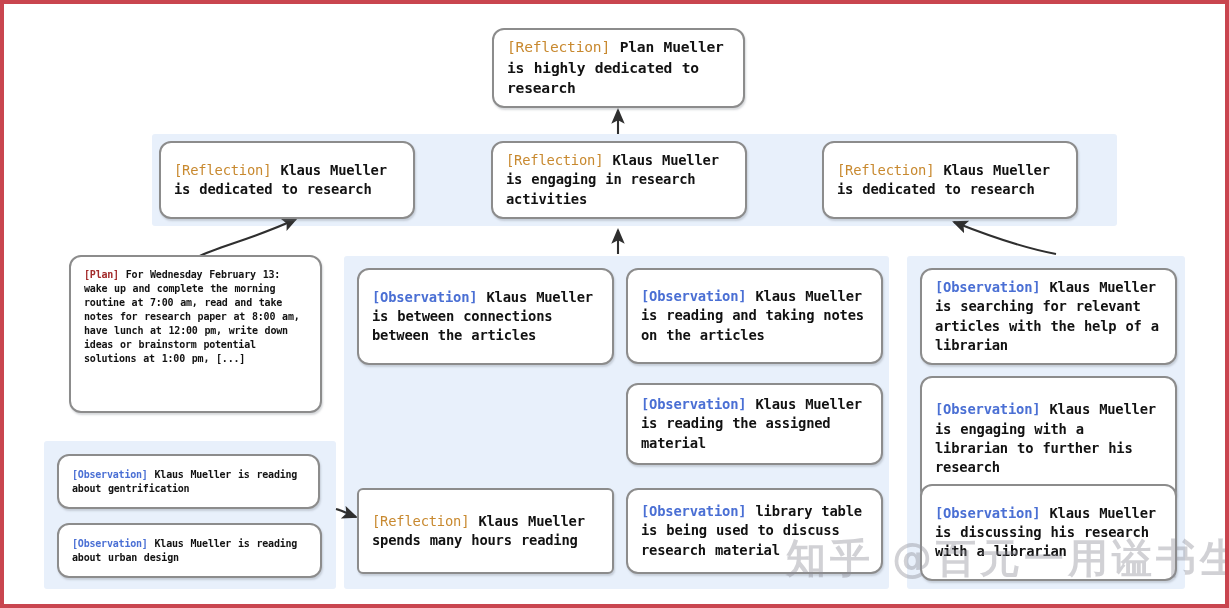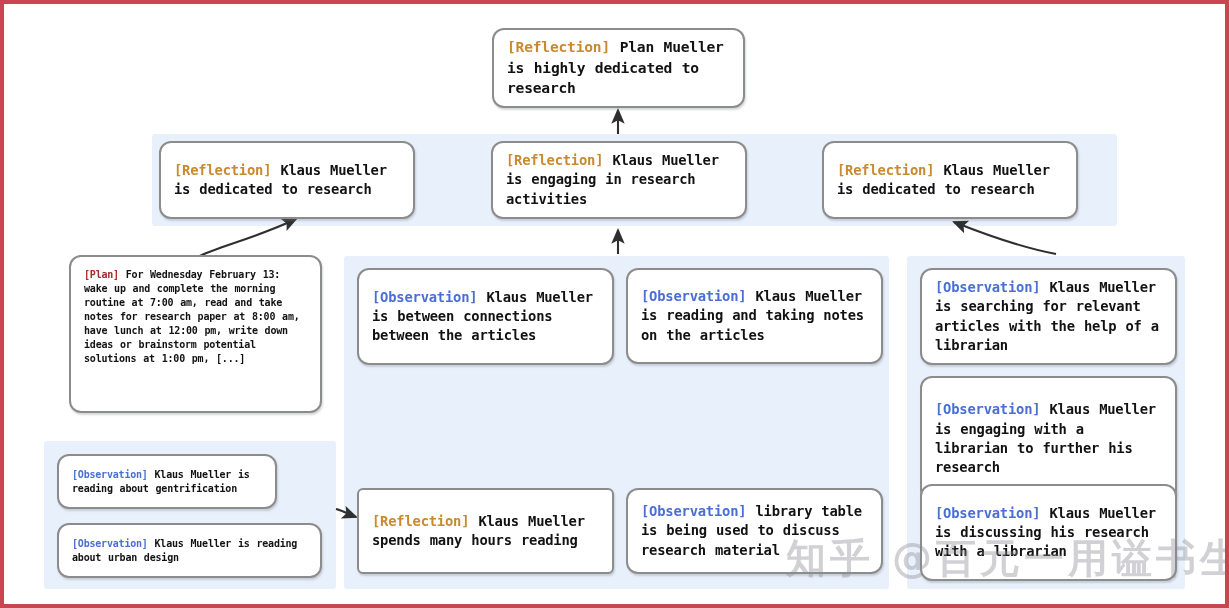--- a/index.html
+++ b/index.html
@@ -37,21 +37,21 @@
   }
   .node .txt {
     font-family: "DejaVu Sans Mono", monospace;
     font-weight: bold;
     color: #121212;
     line-height: 1.40;
     letter-spacing: -0.2px;
     word-spacing: 1px;
     white-space: pre-wrap;
   }
-  .tag-reflection { color: #c8892f; font-weight: bold; }
+  .tag-reflection { color: #c8892f; font-weight: normal; }
   .tag-observation { color: #4a6fd4; font-weight: bold; }
   .tag-plan { color: #a32b2b; font-weight: bold; }
 
   .fs15 { font-size: 14.6px; }
   .fs14 { font-size: 13.8px; }
   .fs11 { font-size: 10px; line-height: 1.40; }
 
   svg.arrows {
     position: absolute;
     left: 0; top: 0;
@@ -113,41 +113,44 @@
   </div>
 
   <div class="node" style="left:818px; top:137px; width:256px; height:78px;">
     <div class="txt fs14"><span class="tag-reflection">[Reflection]</span><span> Klaus Mueller is dedicated to research</span></div>
   </div>
 
   <div class="node" style="left:65px; top:251px; width:253px; height:158px; align-items:flex-start; padding-top:11px;">
     <div class="txt fs11"><span class="tag-plan">[Plan]</span><span> For Wednesday February 13: wake up and complete the morning routine at 7:00 am, read and take notes for research paper at 8:00 am, have lunch at 12:00 pm, write down ideas or brainstorm potential solutions at 1:00 pm, [...]</span></div>
   </div>
 
-  <div class="node" style="left:53px; top:450px; width:220px; height:55px;">
+  <div class="node" style="left:53px; top:450px; width:263px; height:55px;">
     <div class="txt fs11"><span class="tag-observation">[Observation]</span><span> Klaus Mueller is reading about gentrification</span></div>
   </div>
 
   <div class="node" style="left:53px; top:519px; width:265px; height:55px;">
     <div class="txt fs11"><span class="tag-observation">[Observation]</span><span> Klaus Mueller is reading about urban design</span></div>
   </div>
 
   <div class="node" style="left:353px; top:264px; width:257px; height:97px;">
     <div class="txt fs14"><span class="tag-observation">[Observation]</span><span> Klaus Mueller is between connections between the articles</span></div>
   </div>
 
 
   <div class="node" style="left:353px; top:484px; width:257px; height:86px;border-radius:6px;">
     <div class="txt fs14"><span class="tag-reflection">[Reflection]</span><span> Klaus Mueller spends many hours reading</span></div>
   </div>
 
   <div class="node" style="left:622px; top:264px; width:257px; height:96px;justify-content:flex-end;">
     <div class="txt fs14"><span class="tag-observation">[Observation]</span><span> Klaus Mueller is reading and taking notes on the articles</span></div>
   </div>
 
+  <div class="node" style="left:622px; top:379px; width:257px; height:82px;">
+    <div class="txt fs14"><span class="tag-observation">[Observation]</span><span> Klaus Mueller is reading the assigned material</span></div>
+  </div>
 
   <div class="node" style="left:622px; top:484px; width:257px; height:86px;">
     <div class="txt fs14"><span class="tag-observation">[Observation]</span><span> library table is being used to discuss research material</span></div>
   </div>
 
   <div class="node" style="left:916px; top:264px; width:257px; height:97px;">
     <div class="txt fs14"><span class="tag-observation">[Observation]</span><span> Klaus Mueller is searching for relevant articles with the help of a librarian</span></div>
   </div>
 
   <div class="node" style="left:916px; top:372px; width:257px; height:126px;">

